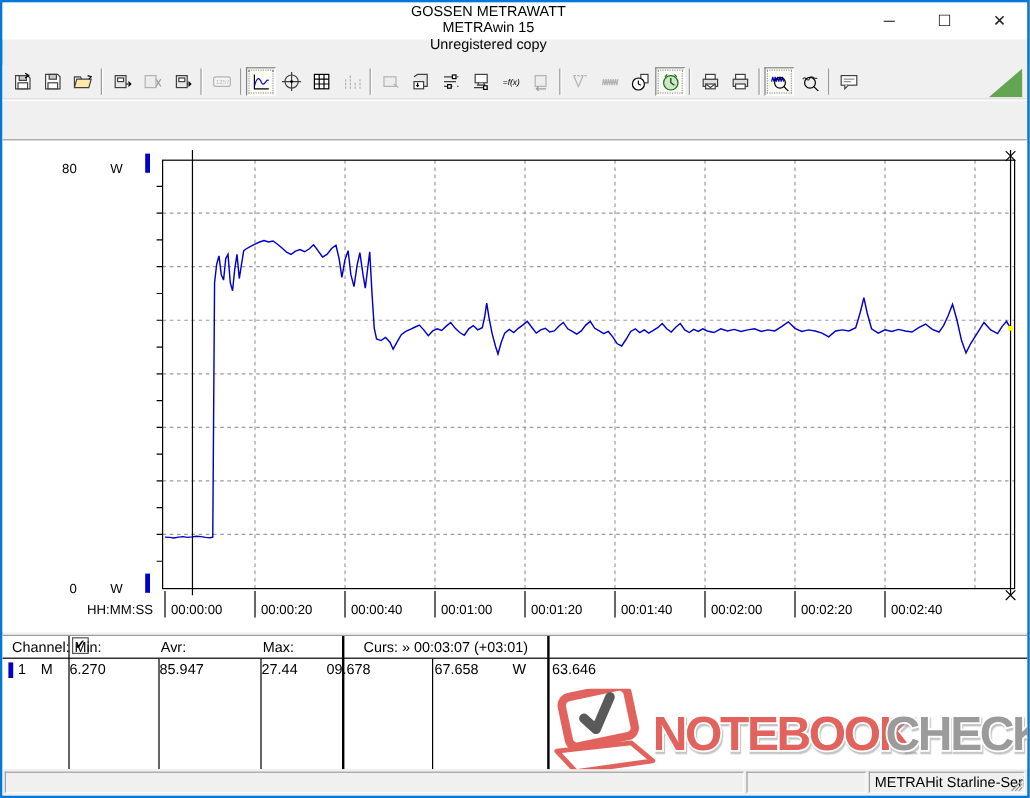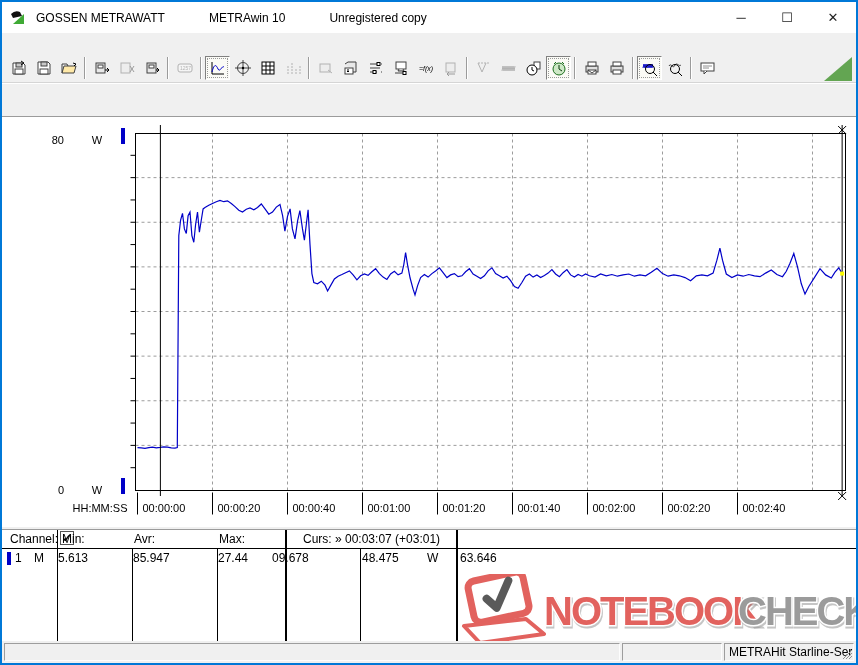--- a/index.html
+++ b/index.html
@@ -3,21 +3,21 @@
 <meta charset="utf-8">
 <style>
   html,body{margin:0;padding:0;background:#444;}
   *{box-sizing:border-box;}
   .window{
     position:relative;width:858px;height:665px;background:#f0f0f0;
     border:2px solid #0078d7;font-family:"Liberation Sans",sans-serif;
     font-size:12px;color:#000;overflow:hidden;
   }
   
-  .titlebar{position:absolute;left:0;top:0;width:100%;height:31px;background:#fff;display:flex;align-items:center;}
+  .titlebar{position:absolute;left:0;top:0;width:100%;height:31px;background:#fff;display:flex;align-items:center;flex-direction:column;}
   .app-icon{width:18px;height:16px;margin:0 8px 0 8px;}
   .title-text{margin-right:44px;white-space:pre;}
   .caption-buttons{position:absolute;right:0;top:0;height:31px;display:flex;}
   .cap-btn{width:46px;height:31px;display:flex;align-items:center;justify-content:center;font-size:13px;color:#222;cursor:default;}
   
   .menubar{position:absolute;left:0;top:31px;width:100%;height:21px;background:#f0f0f0;display:flex;align-items:center;padding-left:2px;}
   .menu-item{padding:3px 9px;}
   .menu-item u{text-decoration:underline;}
   
   .toolbar{position:absolute;left:0;top:52px;width:100%;height:29px;background:#f0f0f0;display:flex;align-items:center;padding-left:4px;border-bottom:1px solid #d5d5d5;}
@@ -55,21 +55,21 @@
 <body>
 
 <div class="window">
 
   <div class="titlebar">
     <svg class="app-icon" viewBox="0 0 18 16">
       <path d="M1,4 Q5,0 10,2 L12,6 L3,8 Z" fill="#111"></path>
       <path d="M3,14 L14,4 L14,14 Z" fill="#3faa35"></path>
     </svg>
     <span class="title-text">GOSSEN METRAWATT</span>
-    <span class="title-text">METRAwin 10</span>
+    <span class="title-text">METRAwin 15</span>
     <span class="title-text">Unregistered copy</span>
     <div class="caption-buttons">
       <div class="cap-btn">─</div>
       <div class="cap-btn">☐</div>
       <div class="cap-btn">✕</div>
     </div>
   </div>
 
 
   <div class="toolbar" id="toolbar">
@@ -345,25 +345,25 @@
       <span class="tcell" style="left:60px;width:70px;">Min:</span>
       <span class="tcell" style="left:132px;width:82px;">Avr:</span>
       <span class="tcell" style="left:217px;width:64px;">Max:</span>
       <span class="tcell" style="left:289px;text-align:left;margin-left:12px;">Curs: » 00:03:07 (+03:01)</span>
     </div>
     <div class="theader-line"></div>
     <div class="trow" style="top:19px;">
       <span class="chan-marker"></span>
       <span class="tcell" style="left:13px;text-align:left;">1</span>
       <span class="tcell" style="left:32px;text-align:left;">M</span>
-      <span class="tcell" style="left:56px;width:74px;">5.613</span>
+      <span class="tcell" style="left:56px;width:74px;">6.270</span>
       <span class="tcell" style="left:131px;width:84px;">85.947</span>
       <span class="tcell" style="left:216px;width:67px;">27.44</span>
       <span class="tcell" style="left:270px;width:73px;">09.678</span>
-      <span class="tcell" style="left:360px;width:70px;">48.475</span>
+      <span class="tcell" style="left:360px;width:70px;">67.658</span>
       <span class="tcell" style="left:425px;width:20px;">W</span>
       <span class="tcell" style="left:458px;width:70px;">63.646</span>
     </div>
     <div class="vline" style="left:55px;"></div>
     <div class="vline" style="left:130px;top:19px;"></div>
     <div class="vline" style="left:215px;top:19px;"></div>
     <div class="vline thick" style="left:283px;"></div>
     <div class="vline" style="left:358px;top:19px;"></div>
     <div class="vline thick" style="left:454px;"></div>
   </div>

